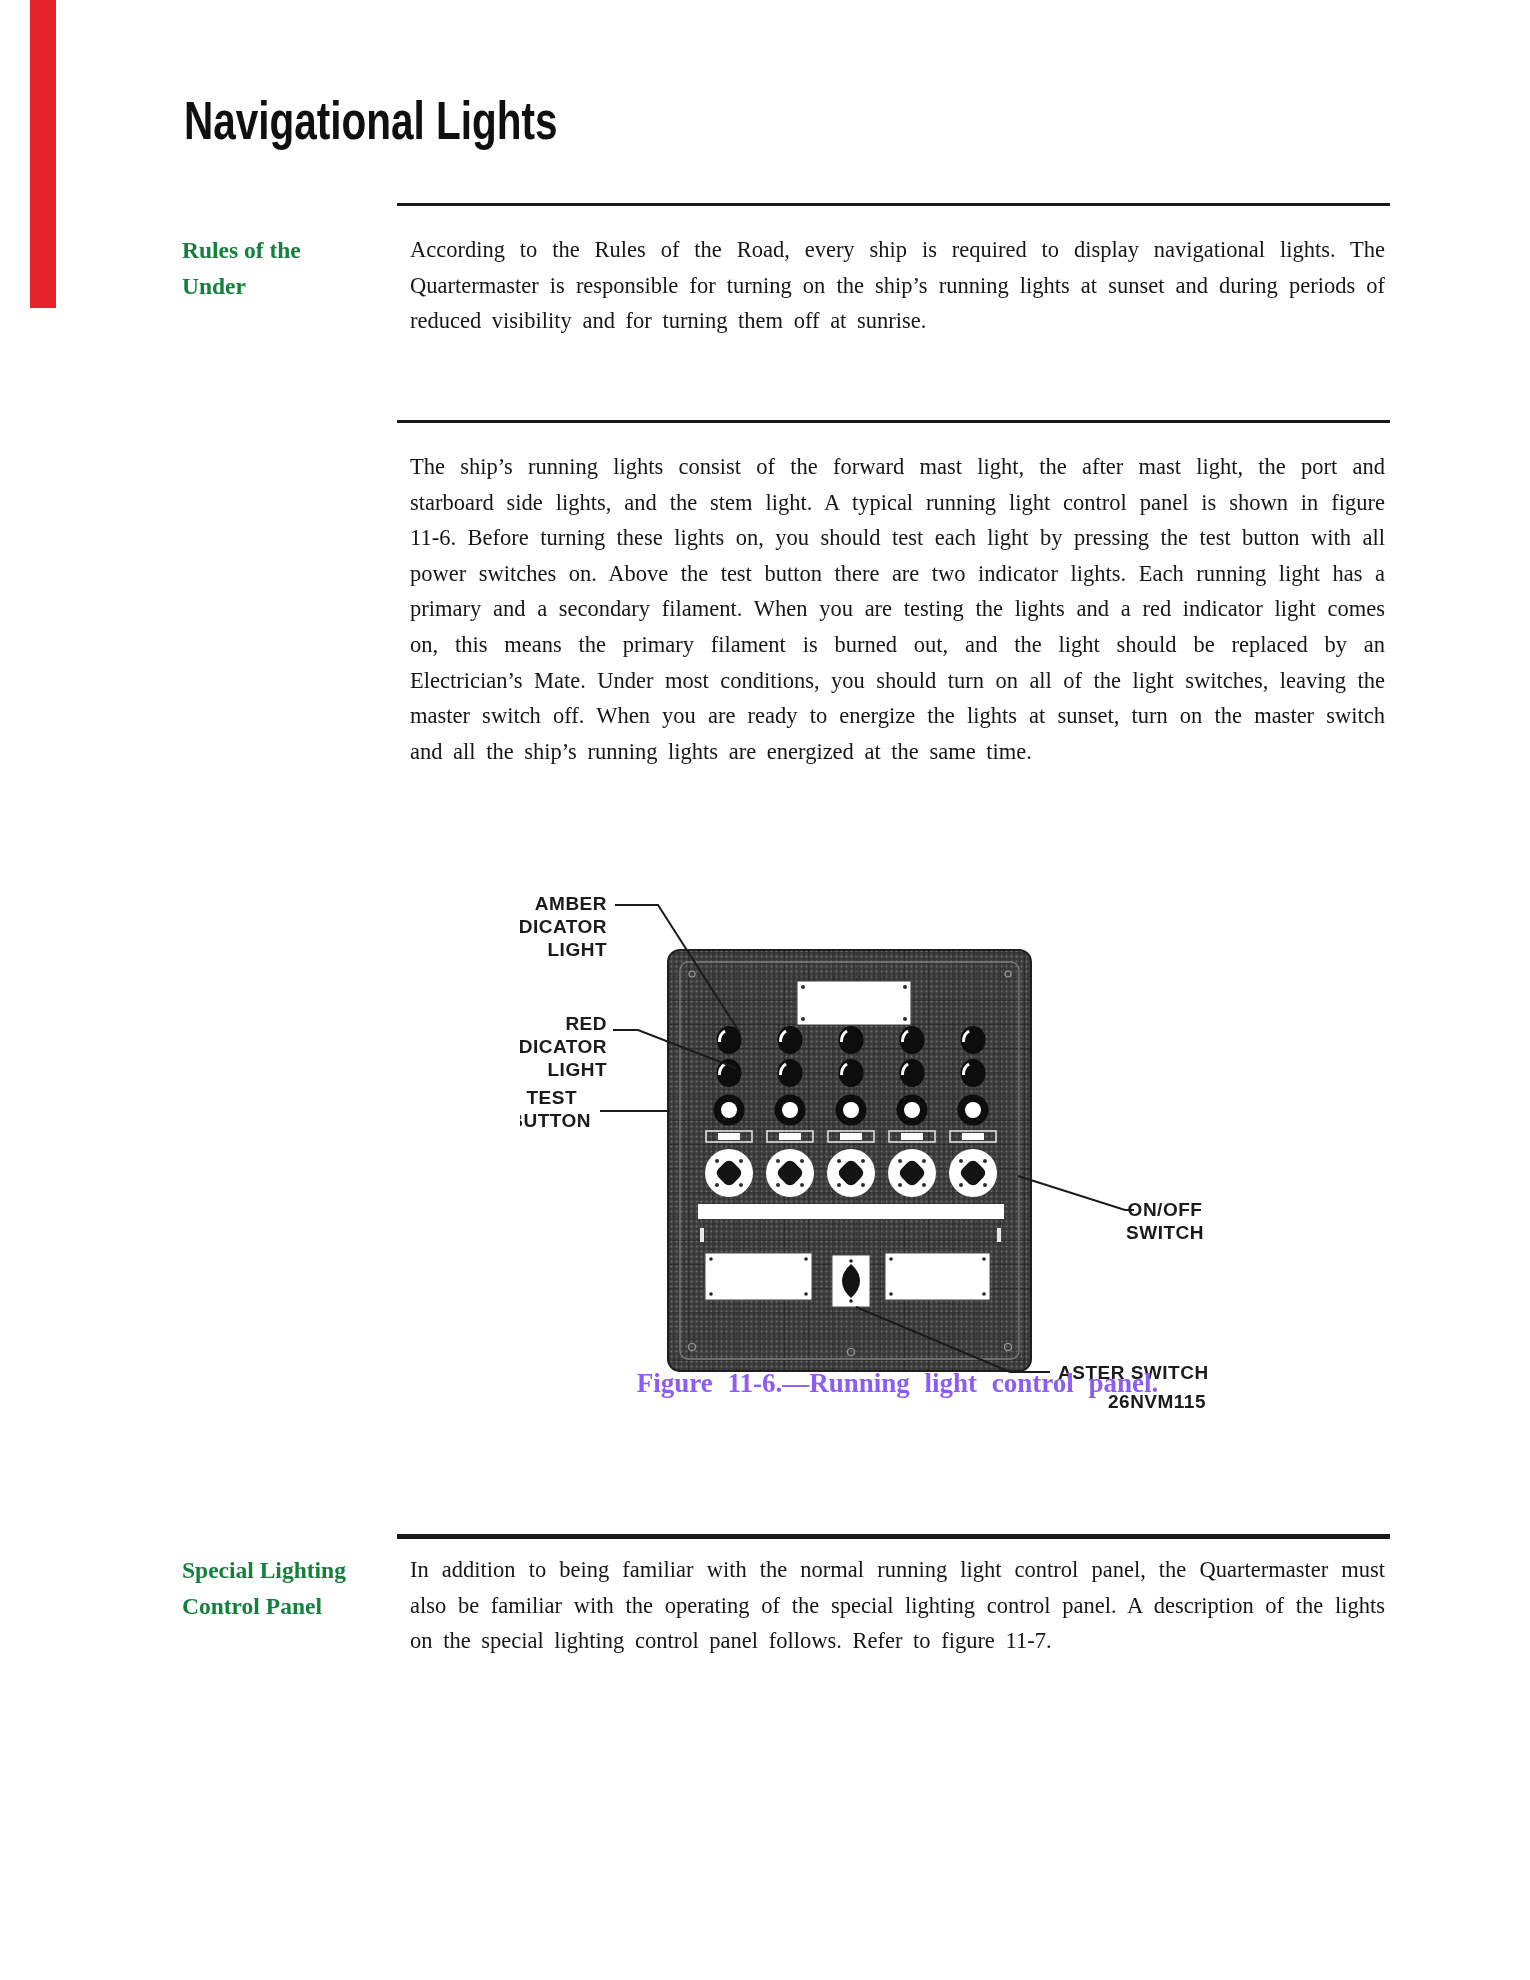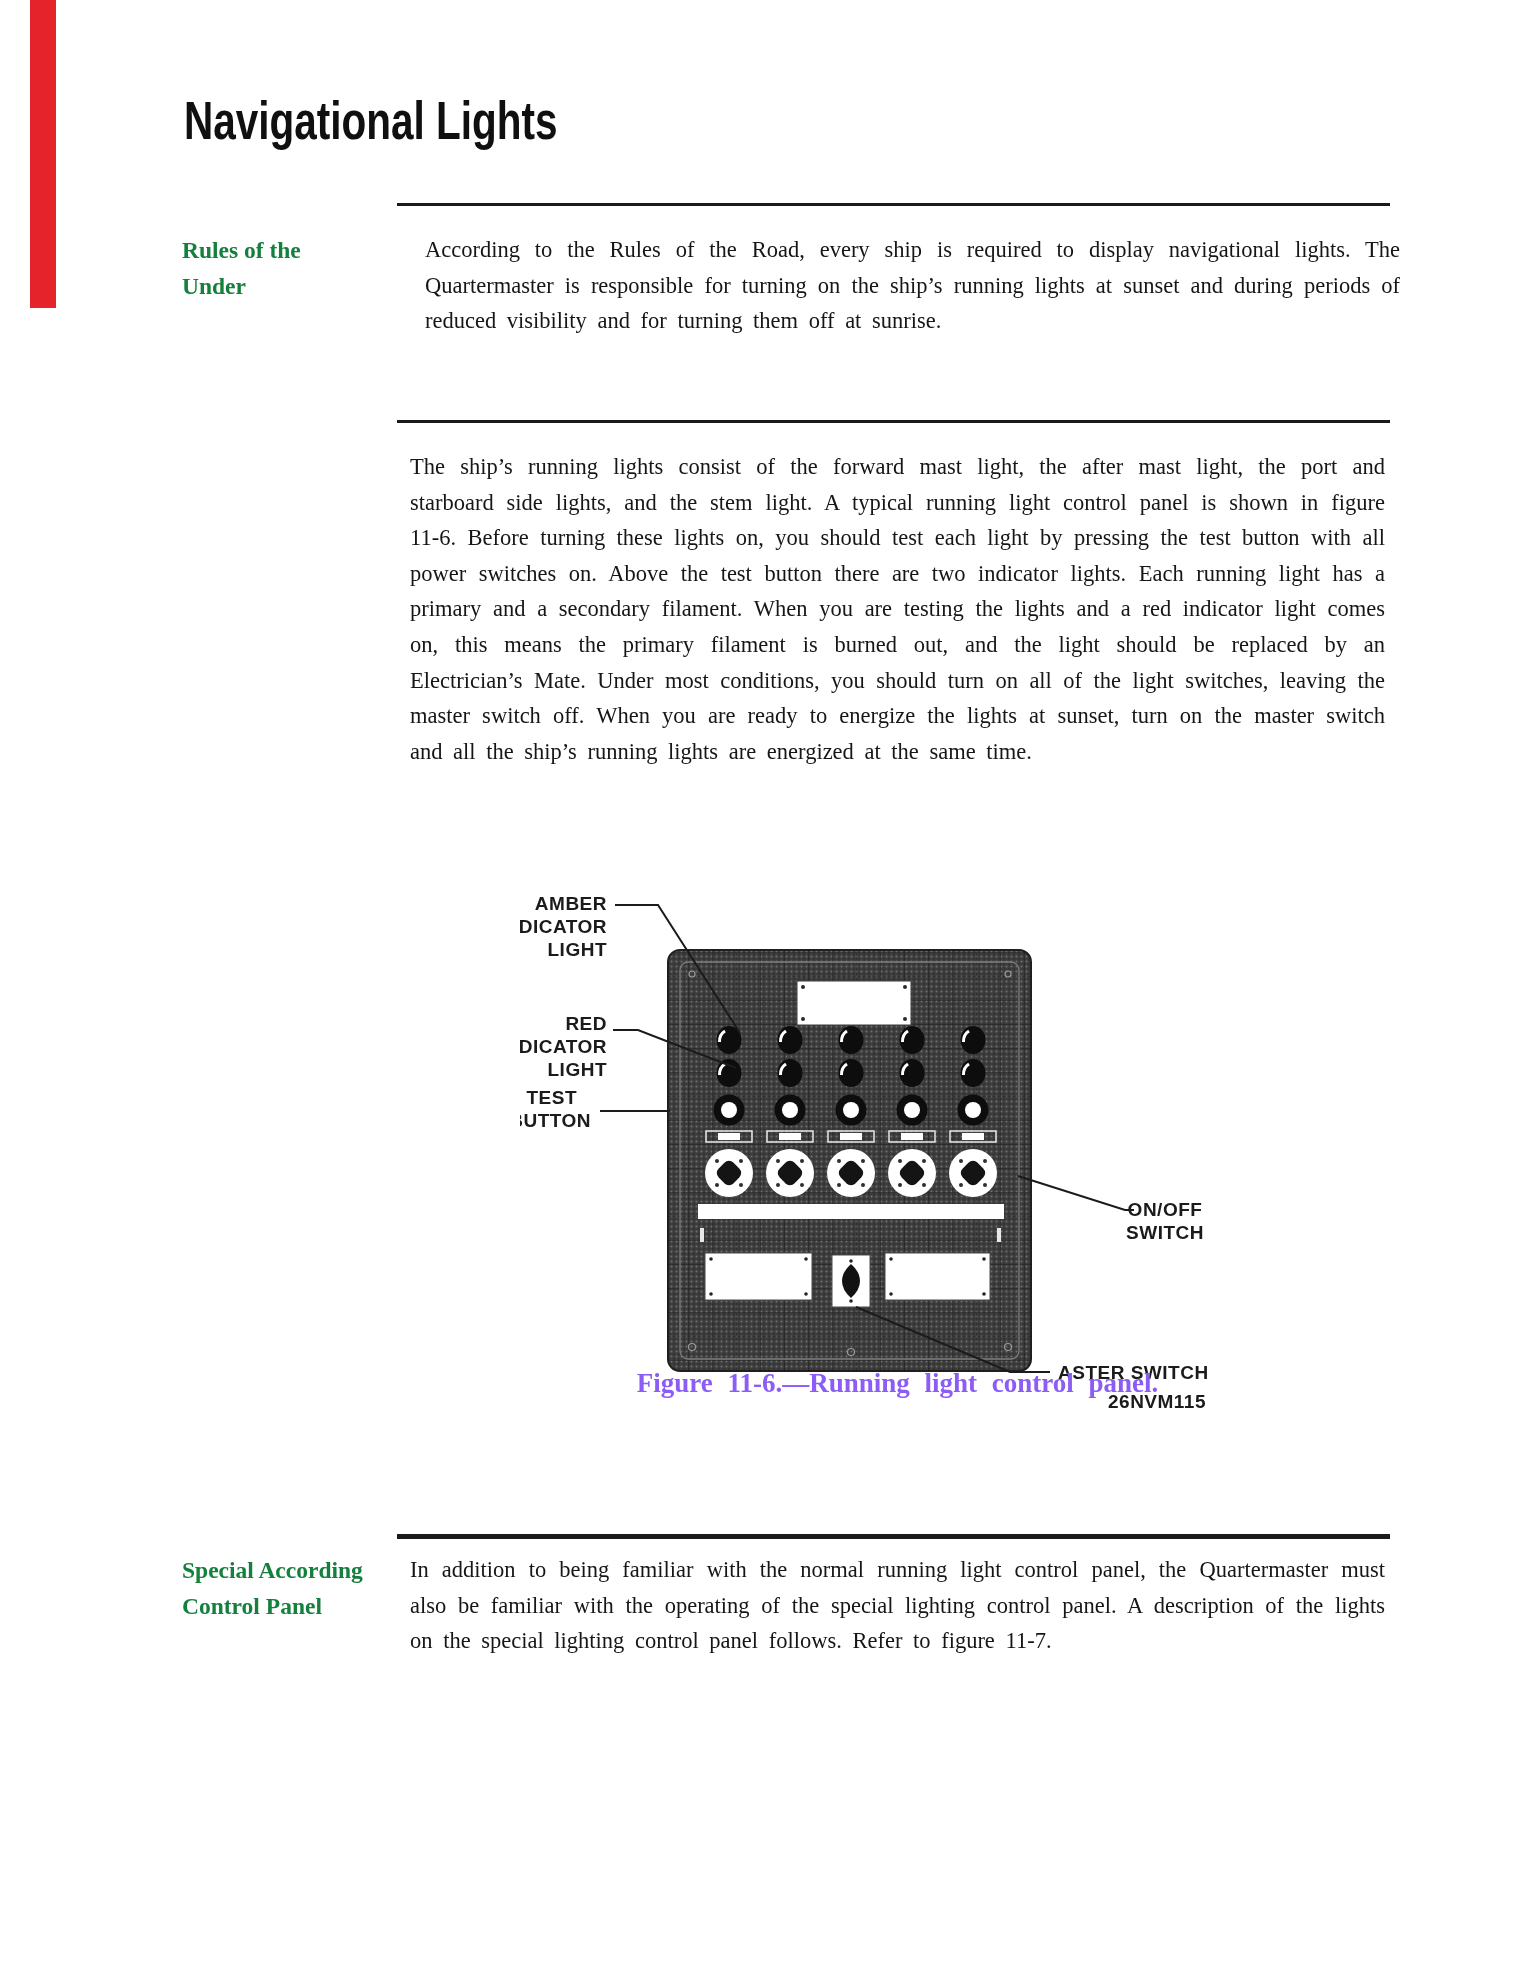--- a/index.html
+++ b/index.html
@@ -8,21 +8,21 @@
   .stripe{position:absolute;left:30px;top:0;width:26px;height:308px;background:var(--accent,#e4232b);}
   .doc-title{position:absolute;left:184px;top:90px;font-family:"Liberation Sans",sans-serif;
              font-weight:bold;font-size:54px;line-height:60px;white-space:nowrap;
              transform:scaleX(.75);transform-origin:0 50%;letter-spacing:0px;color:#101010;}
   .hrule{position:absolute;left:397px;width:993px;background:#1a1a1a;height:3px;}
   #rule1{top:203px;} #rule2{top:420px;} #rule3{top:1534px;height:5px;}
   .sec-heading{position:absolute;left:182px;width:220px;font-weight:bold;font-size:23.5px;
                line-height:36px;color:#15803d;}
   .sec-body{position:absolute;left:410px;width:975px;font-size:22.5px;line-height:35.6px;
             text-align:justify;word-spacing:5px;color:#161616;}
-  #sec1-h{top:232px;} #sec1-b{top:232px;margin-left:15px;}
+  #sec1-h{top:232px;} #sec1-b{top:232px;}
   #sec2-h{top:449px;} #sec2-b{top:449px;}
   #sec3-h{top:1552px;} #sec3-b{top:1552px;}
   #figure-art{position:absolute;left:520px;top:880px;width:700px;height:540px;}
   .fig-caption{position:absolute;left:410px;top:1368px;width:975px;text-align:center;
                font-weight:bold;font-size:27px;color:#8b5cf6;word-spacing:8px;}
   .page-num{position:absolute;left:0;top:1760px;width:1530px;text-align:center;font-size:24px;}
   svg text{font-family:"Liberation Sans",sans-serif;font-weight:600;fill:#1b1b1b;letter-spacing:.5px;}
   .leader{stroke:#1b1b1b;stroke-width:2;fill:none;}
 </style>
 </head>
@@ -159,19 +159,19 @@
       <polyline class="leader" points="336,427 490,492 530,492"></polyline>
       <text x="538" y="499" font-size="19">ASTER SWITCH</text>
     </g>
 
     <text x="588" y="528" font-size="19" font-weight="bold">26NVM115</text>
   </svg>
 
   <div class="fig-caption">Figure 11-6.—Running light control panel.</div>
 
   <div class="sec-heading" id="sec3-h">
-    <div>Special According</div>
+    <div>Special Lighting</div>
     <div>Control Panel</div>
   </div>
   <div class="sec-body" id="sec3-b">In addition to being familiar with the normal running light control panel, the Quartermaster must also be familiar with the operating of the special lighting control panel. A description of the lights on the special lighting control panel follows. Refer to figure 11-7.</div>
 
 
 </div>
 
 </body></html>

